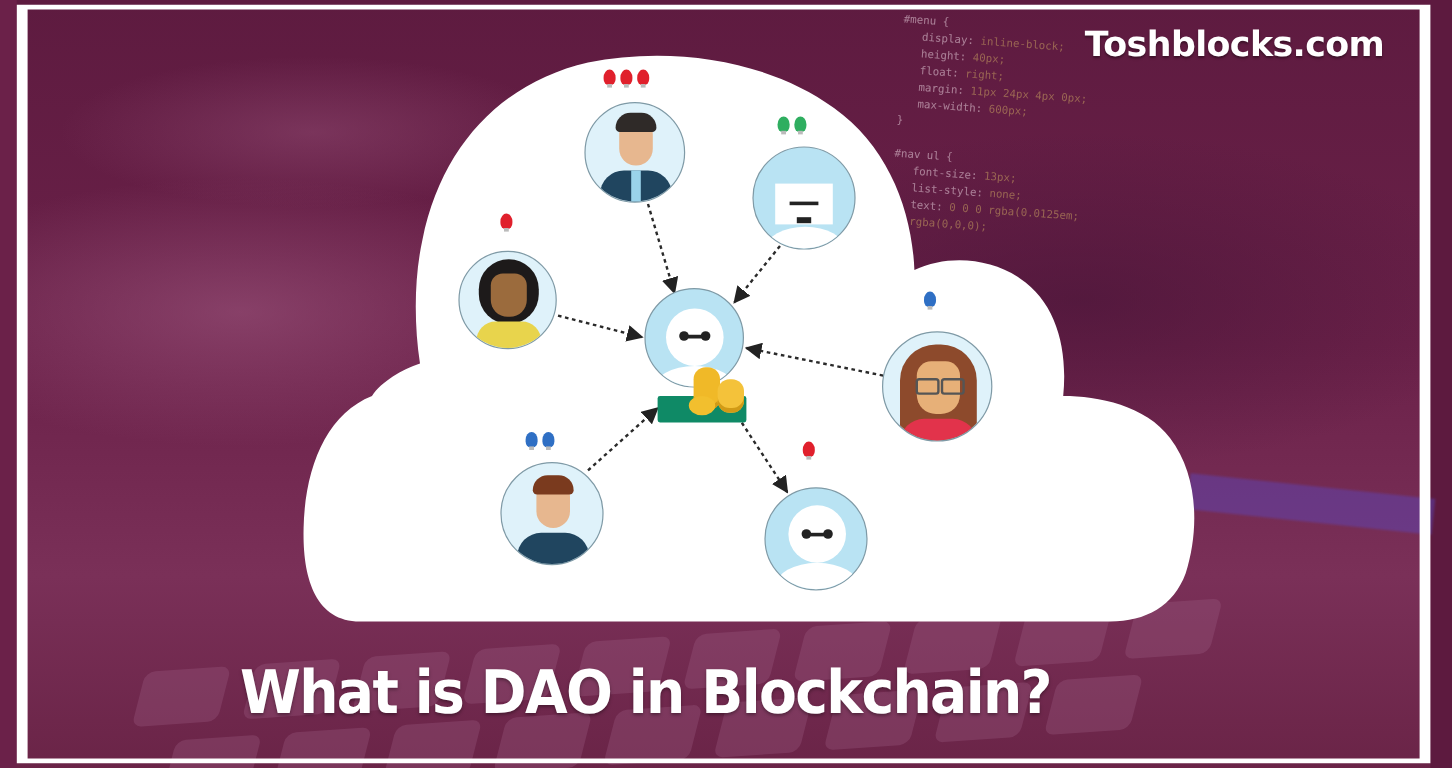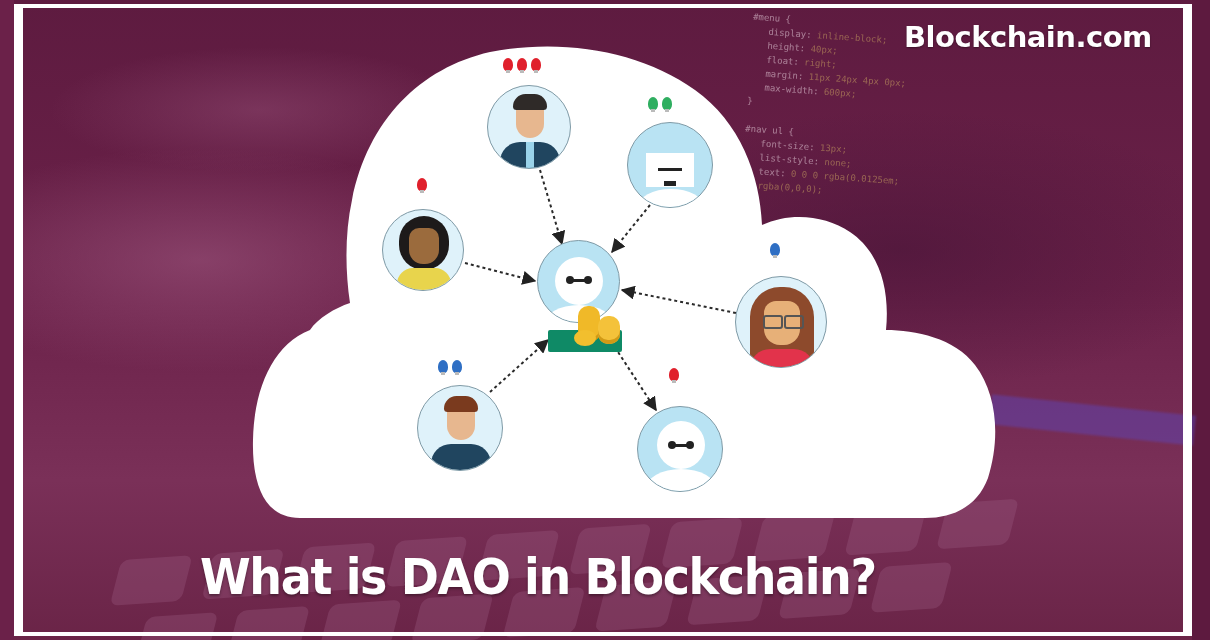--- a/index.html
+++ b/index.html
@@ -156,16 +156,16 @@
   <div class="bulb" style="background:#e0202c"></div>
 </div>
 <div class="node" style="left:637px;top:406px;width:86px;height:86px;background:#b9e3f3;">
   <div style="position:absolute;left:19px;top:14px;width:48px;height:48px;border-radius:50%;background:#fff;"></div>
   <div style="position:absolute;left:32px;top:37px;width:22px;height:3px;background:#222;"></div>
   <div style="position:absolute;left:30px;top:34px;width:8px;height:8px;border-radius:50%;background:#222;"></div>
   <div style="position:absolute;left:48px;top:34px;width:8px;height:8px;border-radius:50%;background:#222;"></div>
   <div style="position:absolute;left:8px;top:62px;width:70px;height:40px;border-radius:50%;background:#fff;"></div>
 </div>
 
-<div class="brand">Blockchain.com</div>
+<div class="brand">Toshblocks.com</div>
 <div class="title">What is DAO in Blockchain?</div>
 
 <div class="frame"></div>
 
 </body></html>

